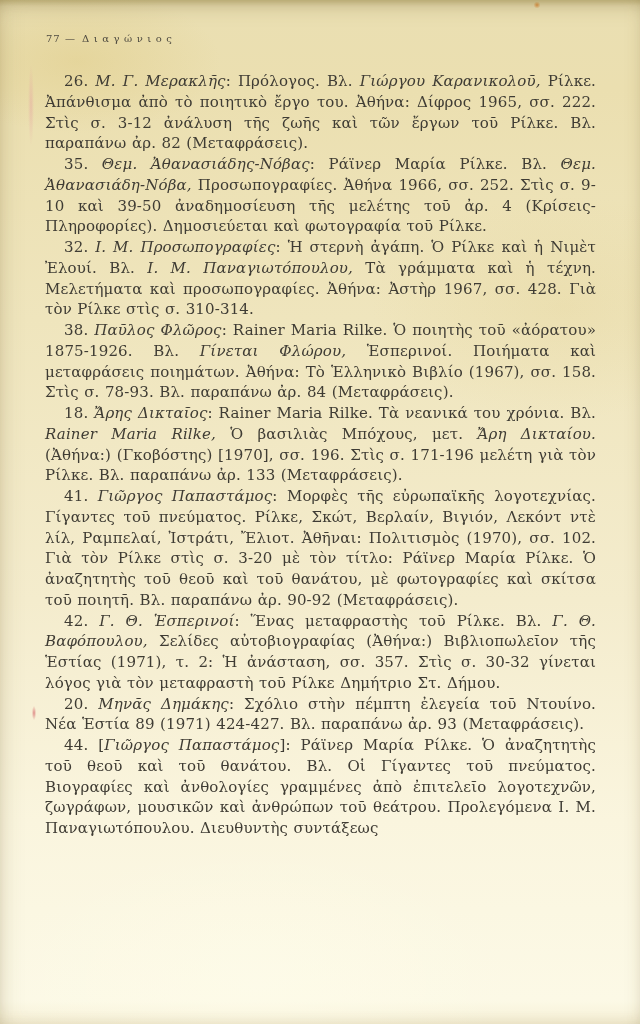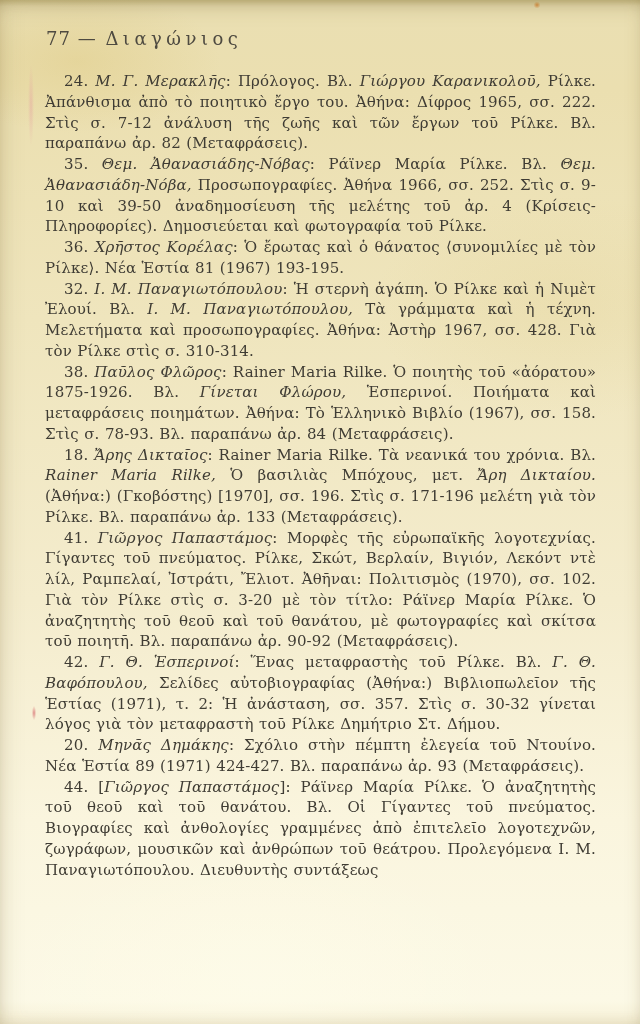--- a/index.html
+++ b/index.html
@@ -26,21 +26,21 @@
     box-shadow:
       inset 0 14px 22px -14px rgba(110, 92, 40, .5),
       inset 14px 0 30px -22px rgba(120, 100, 48, .35),
       inset -10px 0 24px -20px rgba(120, 100, 48, .25),
       inset 0 -10px 20px -16px rgba(120, 100, 48, .2);
   }
   .page-header {
     position: absolute;
     top: 30px;
     left: 46px;
-    font-size: 18px;
+    font-size: 10px;
     line-height: 18px;
     color: #4e4a40;
     letter-spacing: 1px;
     white-space: nowrap;
   }
   .page-header .title {
     letter-spacing: 4.5px;
     margin-left: 2px;
   }
   .bibliography {
@@ -65,24 +65,23 @@
 </head>
 <body>
 
 <div class="page">
   <div class="page-header">
     <span>77</span>
     <span>—</span>
     <span class="title">Διαγώνιος</span>
   </div>
   <div class="bibliography">
-      <p class="entry"><span>24. </span><span class="it">Μ. Γ. Μερακλῆς</span><span>: Πρόλογος. Βλ. </span><span class="it">Γιώργου Καρανικολοῦ,</span><span> Ρίλκε. Ἀπάνθισμα ἀπὸ τὸ ποιητικὸ ἔργο του. Ἀθήνα: Δίφρος 1965, σσ. 222. Στὶς σ. 7-12 ἀνάλυση τῆς ζωῆς καὶ τῶν ἔργων τοῦ Ρίλκε. Βλ. παραπάνω ἀρ. 82 (Μεταφράσεις).</span></p>
+      <p class="entry"><span>26. </span><span class="it">Μ. Γ. Μερακλῆς</span><span>: Πρόλογος. Βλ. </span><span class="it">Γιώργου Καρανικολοῦ,</span><span> Ρίλκε. Ἀπάνθισμα ἀπὸ τὸ ποιητικὸ ἔργο του. Ἀθήνα: Δίφρος 1965, σσ. 222. Στὶς σ. 3-12 ἀνάλυση τῆς ζωῆς καὶ τῶν ἔργων τοῦ Ρίλκε. Βλ. παραπάνω ἀρ. 82 (Μεταφράσεις).</span></p>
       <p class="entry"><span>35. </span><span class="it">Θεμ. Ἀθανασιάδης-Νόβας</span><span>: Ράϊνερ Μαρία Ρίλκε. Βλ. </span><span class="it">Θεμ. Ἀθανασιάδη-Νόβα,</span><span> Προσωπογραφίες. Ἀθήνα 1966, σσ. 252. Στὶς σ. 9-10 καὶ 39-50 ἀναδημοσίευση τῆς μελέτης τοῦ ἀρ. 4 (Κρίσεις-Πληροφορίες). Δημοσιεύεται καὶ φωτογραφία τοῦ Ρίλκε.</span></p>
-      <p class="entry"><span>36. </span><span class="it">Χρῆστος Κορέλας</span><span>: Ὁ ἔρωτας καὶ ὁ θάνατος ⟨συνομιλίες μὲ τὸν Ρίλκε⟩. Νέα Ἑστία 81 (1967) 193-195.</span></p>
-      <p class="entry"><span>32. </span><span class="it">Ι. Μ. Παναγιωτόπουλου</span><span>: Ἡ στερνὴ ἀγάπη. Ὁ Ρίλκε καὶ ἡ Νιμὲτ Ἐλουί. Βλ. </span><span class="it">Ι. Μ. Παναγιωτόπουλου,</span><span> Τὰ γράμματα καὶ ἡ τέχνη. Μελετήματα καὶ προσωπογραφίες. Ἀθήνα: Ἀστὴρ 1967, σσ. 428. Γιὰ τὸν Ρίλκε στὶς σ. 310-314.</span></p>
+      <p class="entry"><span>32. </span><span class="it">Ι. Μ. Προσωπογραφίες</span><span>: Ἡ στερνὴ ἀγάπη. Ὁ Ρίλκε καὶ ἡ Νιμὲτ Ἐλουί. Βλ. </span><span class="it">Ι. Μ. Παναγιωτόπουλου,</span><span> Τὰ γράμματα καὶ ἡ τέχνη. Μελετήματα καὶ προσωπογραφίες. Ἀθήνα: Ἀστὴρ 1967, σσ. 428. Γιὰ τὸν Ρίλκε στὶς σ. 310-314.</span></p>
       <p class="entry"><span>38. </span><span class="it">Παῦλος Φλῶρος</span><span>: Rainer Maria Rilke. Ὁ ποιητὴς τοῦ «ἀόρατου» 1875-1926. Βλ. </span><span class="it">Γίνεται Φλώρου,</span><span> Ἑσπερινοί. Ποιήματα καὶ μεταφράσεις ποιημάτων. Ἀθήνα: Τὸ Ἑλληνικὸ Βιβλίο (1967), σσ. 158. Στὶς σ. 78-93. Βλ. παραπάνω ἀρ. 84 (Μεταφράσεις).</span></p>
       <p class="entry"><span>18. </span><span class="it">Ἄρης Δικταῖος</span><span>: Rainer Maria Rilke. Τὰ νεανικά του χρόνια. Βλ. </span><span class="it">Rainer Maria Rilke,</span><span> Ὁ βασιλιὰς Μπόχους, μετ. </span><span class="it">Ἄρη Δικταίου.</span><span> (Ἀθήνα:) (Γκοβόστης) [1970], σσ. 196. Στὶς σ. 171-196 μελέτη γιὰ τὸν Ρίλκε. Βλ. παραπάνω ἀρ. 133 (Μεταφράσεις).</span></p>
       <p class="entry"><span>41. </span><span class="it">Γιῶργος Παπαστάμος</span><span>: Μορφὲς τῆς εὐρωπαϊκῆς λογοτεχνίας. Γίγαντες τοῦ πνεύματος. Ρίλκε, Σκώτ, Βερλαίν, Βιγιόν, Λεκόντ ντὲ λίλ, Ραμπελαί, Ἰστράτι, Ἔλιοτ. Ἀθῆναι: Πολιτισμὸς (1970), σσ. 102. Γιὰ τὸν Ρίλκε στὶς σ. 3-20 μὲ τὸν τίτλο: Ράϊνερ Μαρία Ρίλκε. Ὁ ἀναζητητὴς τοῦ θεοῦ καὶ τοῦ θανάτου, μὲ φωτογραφίες καὶ σκίτσα τοῦ ποιητῆ. Βλ. παραπάνω ἀρ. 90-92 (Μεταφράσεις).</span></p>
       <p class="entry"><span>42. </span><span class="it">Γ. Θ. Ἑσπερινοί</span><span>: Ἕνας μεταφραστὴς τοῦ Ρίλκε. Βλ. </span><span class="it">Γ. Θ. Βαφόπουλου,</span><span> Σελίδες αὐτοβιογραφίας (Ἀθήνα:) Βιβλιοπωλεῖον τῆς Ἑστίας (1971), τ. 2: Ἡ ἀνάσταση, σσ. 357. Στὶς σ. 30-32 γίνεται λόγος γιὰ τὸν μεταφραστὴ τοῦ Ρίλκε Δημήτριο Στ. Δήμου.</span></p>
       <p class="entry"><span>20. </span><span class="it">Μηνᾶς Δημάκης</span><span>: Σχόλιο στὴν πέμπτη ἐλεγεία τοῦ Ντουίνο. Νέα Ἑστία 89 (1971) 424-427. Βλ. παραπάνω ἀρ. 93 (Μεταφράσεις).</span></p>
       <p class="entry"><span>44. [</span><span class="it">Γιῶργος Παπαστάμος</span><span>]: Ράϊνερ Μαρία Ρίλκε. Ὁ ἀναζητητὴς τοῦ θεοῦ καὶ τοῦ θανάτου. Βλ. Οἱ Γίγαντες τοῦ πνεύματος. Βιογραφίες καὶ ἀνθολογίες γραμμένες ἀπὸ ἐπιτελεῖο λογοτεχνῶν, ζωγράφων, μουσικῶν καὶ ἀνθρώπων τοῦ θεάτρου. Προλεγόμενα Ι. Μ. Παναγιωτόπουλου. Διευθυντὴς συντάξεως</span></p>
     </div>
 </div>
 
 </body></html>

